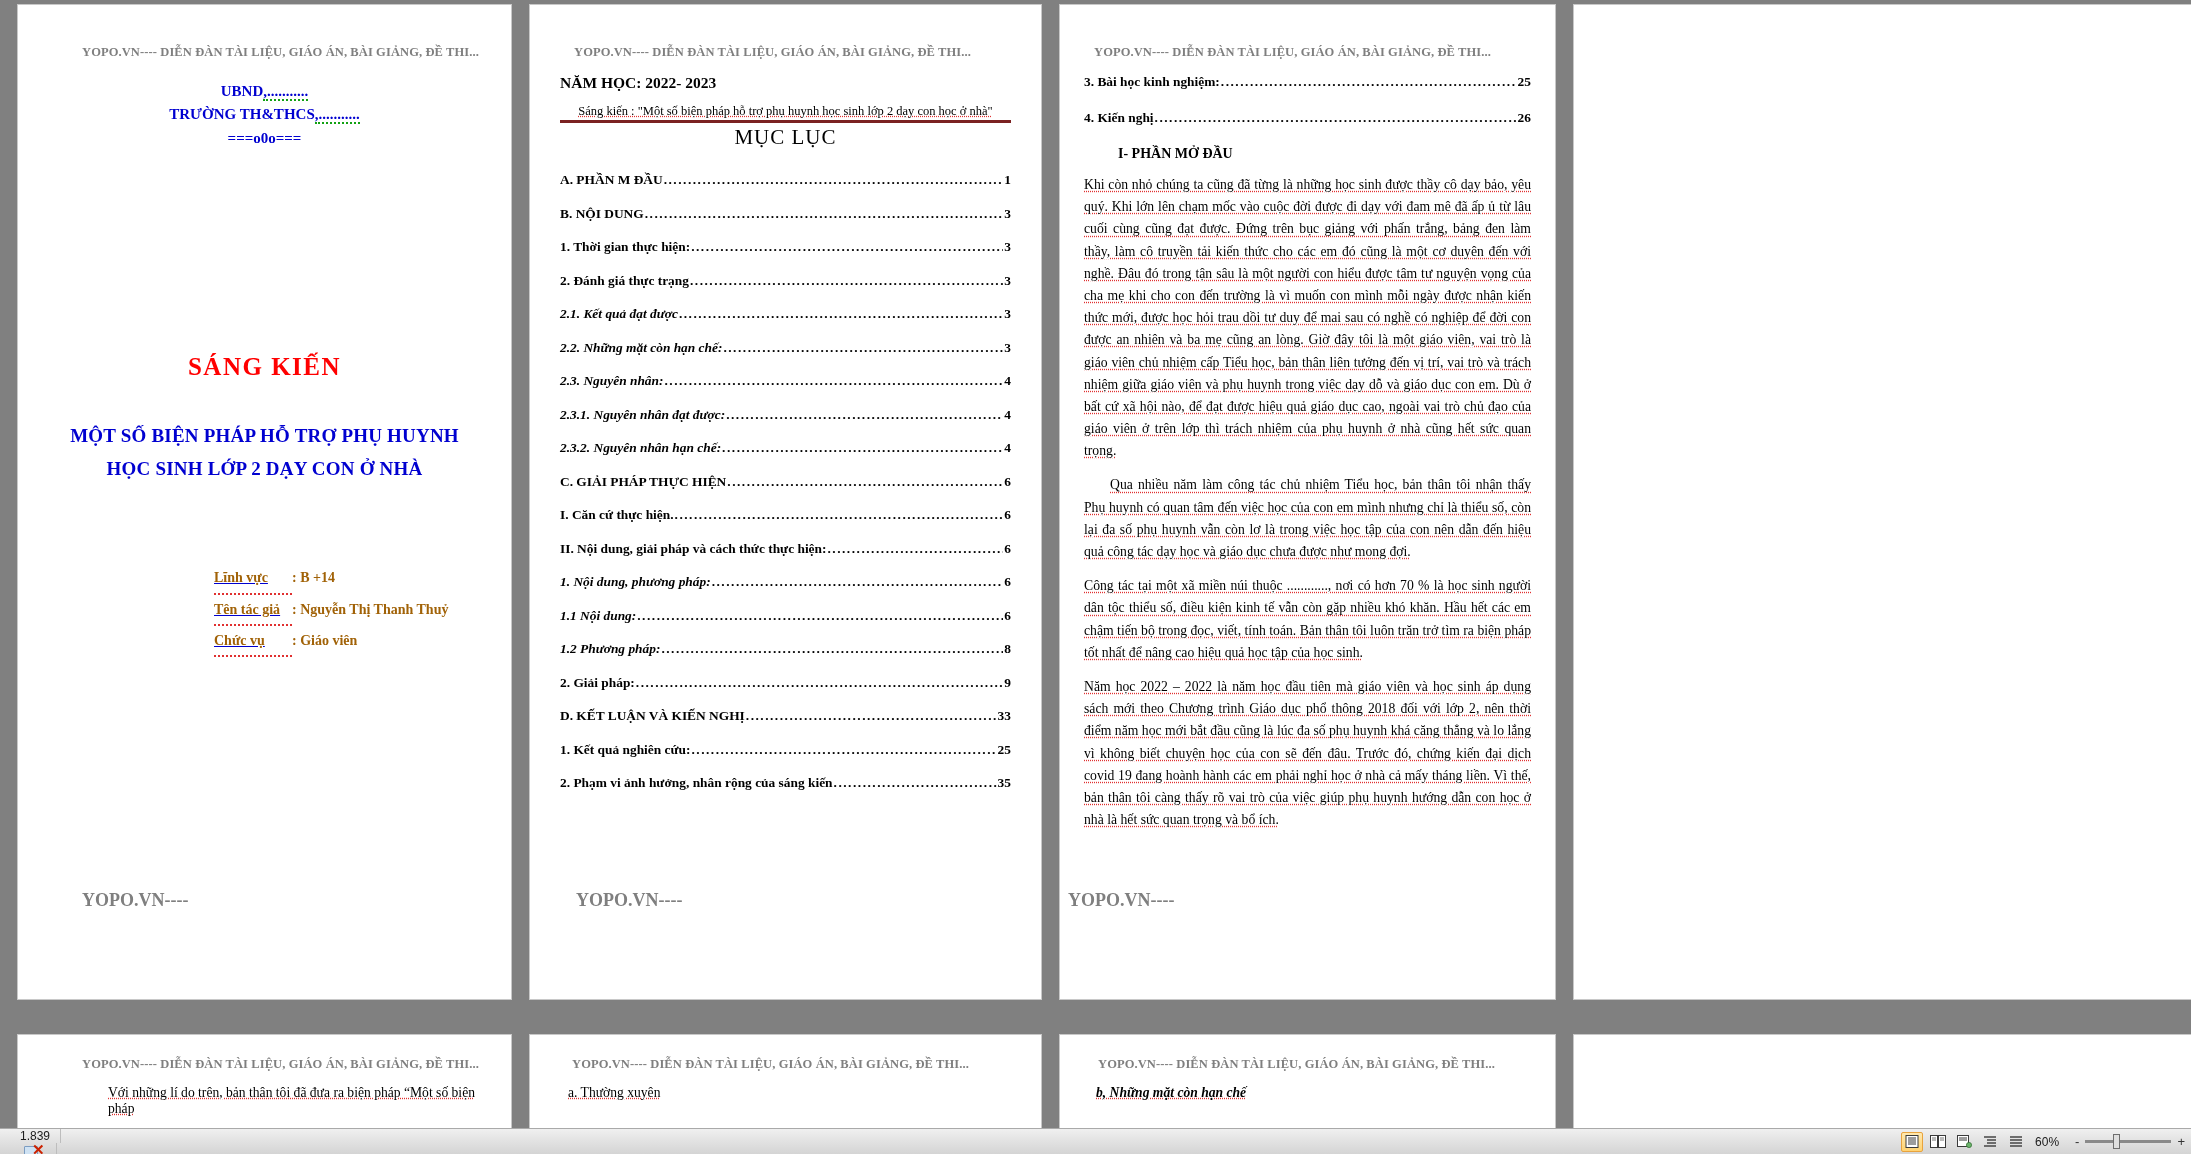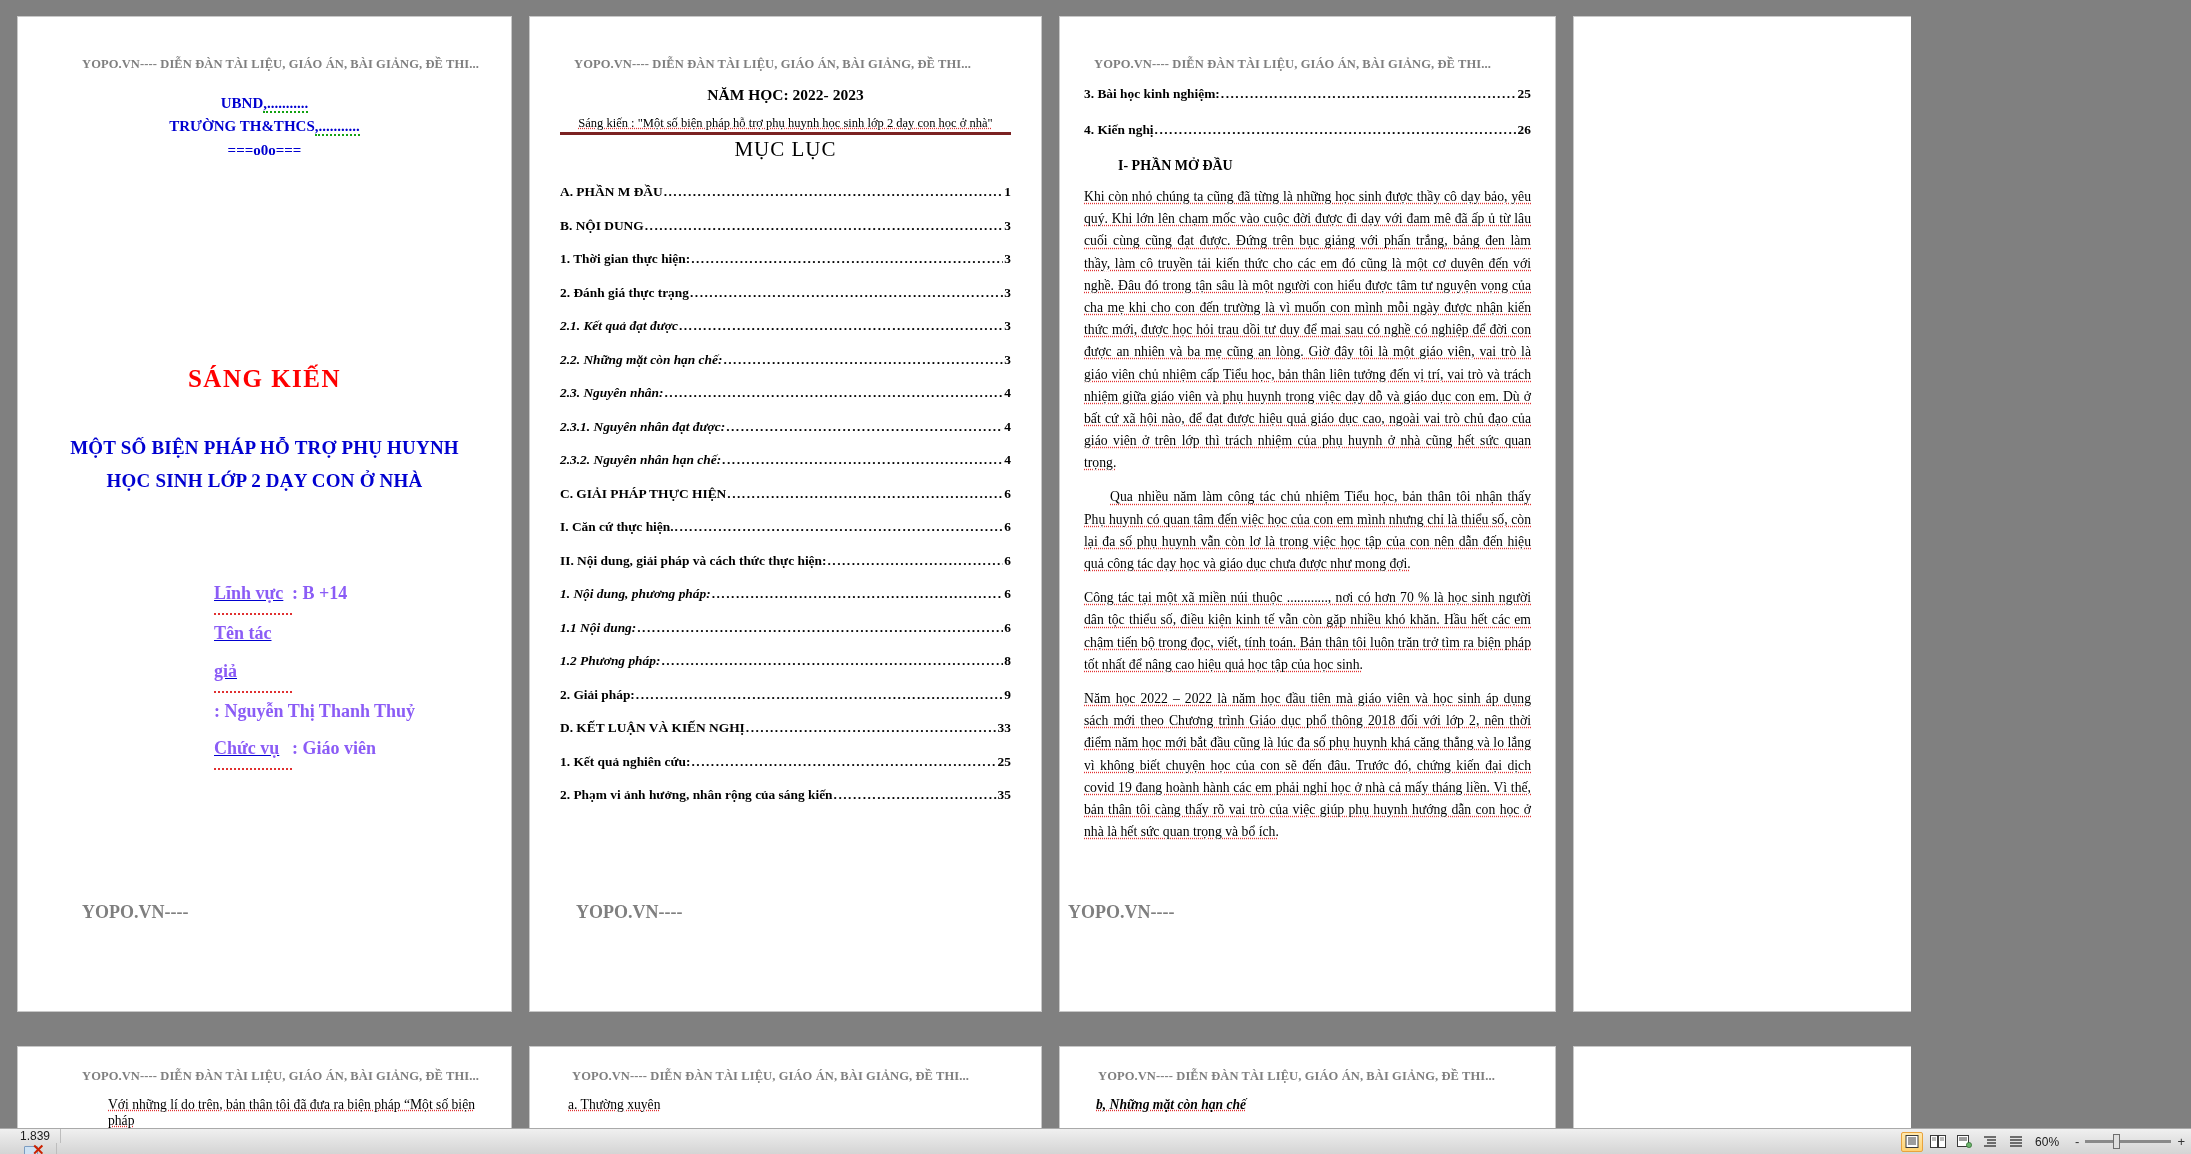--- a/index.html
+++ b/index.html
@@ -11,22 +11,22 @@
   }
   #app {
     position: relative;
     width: 2191px; height: 1154px;
     background: #808080;
   }
 
   
   #workspace {
     position: absolute;
-    left: 0; top: 16px;
-    width: 1911px; height: 1128px;
+    left: 0; top: 4px;
+    width: 2191px; height: 1128px;
     background: #808080;
     overflow: hidden;
   }
 
   .page-row {
     display: flex;
     width: 2191px;
   }
   .page-row.row1 { height: 1013px; }
   .page-row.row2 { height: 115px; }
@@ -92,40 +92,40 @@
     color: #0000d0;
     font-weight: bold;
     font-size: 19px;
     line-height: 1.75;
     margin-top: 38px;
     letter-spacing: .2px;
   }
   .p1 .meta {
     margin-top: 78px;
     margin-left: 168px;
-    color: #8b5cf6;
-    font-weight: bold;
-    font-size: 18px;
+    color: #a16207;
+    font-weight: bold;
+    font-size: 14px;
     line-height: 2.1;
   }
   .p1 .meta .lbl {
     display: inline-block;
     width: 78px;
     text-decoration: underline;
     text-decoration-color: #0000d0;
     border-bottom: 2px dotted #e03030;
   }
   .p1 .meta .val { display:inline-block; }
   .p1 .footer { position:absolute; left: 64px; bottom: 88px; }
 
   
   .p2 .inner { padding: 40px 30px 0 30px; }
   .p2 .hdr-watermark { display:block; text-align:left; margin-left: 14px; }
   .p2 .year {
-    text-align: center;
+    text-align: left;
     font-weight: bold;
     font-size: 15.5px;
     margin-top: 14px;
   }
   .p2 .sk-line {
     text-align: center;
     font-size: 12.5px;
     margin-top: 12px;
     text-decoration: underline;
     text-decoration-color:#e03030;

